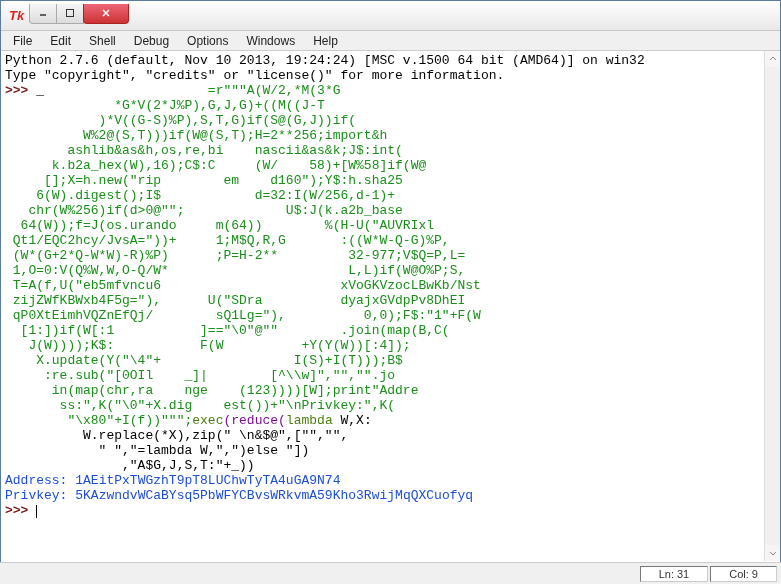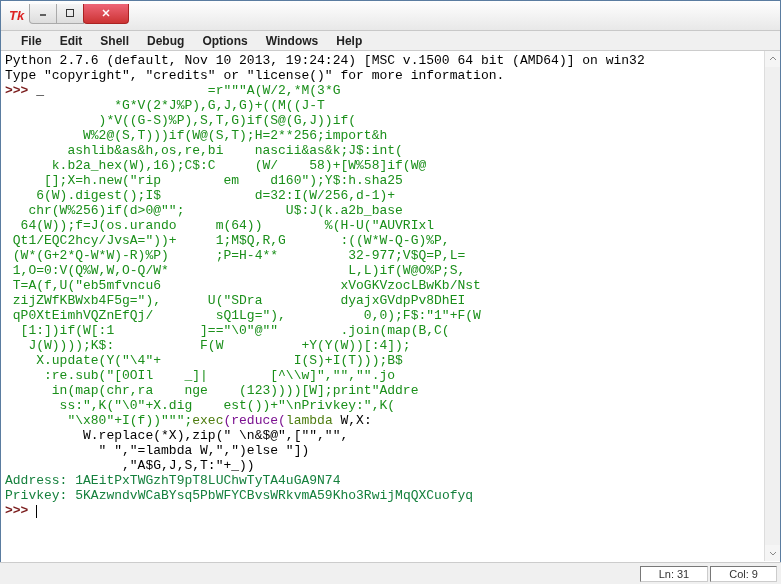--- a/index.html
+++ b/index.html
@@ -6,29 +6,29 @@
   body { font-family:"Segoe UI",Tahoma,sans-serif; font-size:12px; background:#fff; width:781px; height:584px; overflow:hidden; border:1px solid #5a7ca0; }
   .titlebar { height:30px; background:linear-gradient(#fefefe,#e8e8e8); border-bottom:1px solid #c8c8c8; display:flex; align-items:center; padding:0 0 0 8px; }
   .titlebar .tk { color:#d22; font-weight:bold; font-style:italic; margin-right:6px; font-size:13px; }
   .titlebar .title { flex:1; color:#333; }
   .winbtns { display:flex; height:20px; margin-top:-4px; }
   .winbtn { width:28px; height:20px; border:1px solid #aaa; border-top:none; margin-left:-1px; display:flex; align-items:center; justify-content:center; background:linear-gradient(#f5f5f5,#ddd); }
   .winbtn.close { width:46px; background:linear-gradient(#e67,#c33); border-color:#a22; margin-right:6px; border-radius:0 0 4px 4px; }
   .winbtn.min,.winbtn.max { border-radius:0 0 0 0; }
   .winbtn.min { border-radius:0 0 0 4px; }
   .winbtn svg { width:10px; height:10px; }
-  .menubar { height:20px; background:#f0f0f0; border-bottom:1px solid #ccc; display:flex; align-items:center; padding:0 12px; gap:2px;font-weight:bold; }
+  .menubar { height:20px; background:#f0f0f0; border-bottom:1px solid #ccc; display:flex; align-items:center; padding:0 4px; gap:2px; }
   .menuitem { padding:2px 8px; color:#222; cursor:default; }
   .content { position:relative; height:510px; overflow:auto; padding:2px 4px; }
   pre { font-family:"Courier New",monospace; font-size:13px; line-height:15px; white-space:pre; color:#000; }
   .prompt { color:#7a1b1b; font-weight:bold; }
   .code-green { color:#1a8f1a; }
   .kw-orange { color:#4d7c0f; }
   .paren-purple { color:#7a1090; }
-  .out-blue { color:#15803d; }
+  .out-blue { color:#1d4ed8; }
   .cursor { display:inline-block; width:1px; height:13px; background:#000; vertical-align:text-bottom; }
   .statusbar { position:absolute; bottom:0; right:0; left:0; height:22px; border-top:1px solid #ccc; display:flex; justify-content:flex-end; align-items:center; padding:0 4px; background:#f0f0f0; font-size:11px; }
   .statuscell { border:1px inset #ccc; padding:1px 18px; margin-left:2px; background:#fff; font-family:"Segoe UI",sans-serif; color:#333; }
   .scroll-right { position:absolute; right:0; top:0; bottom:0; width:16px; background:#f0f0f0; border-left:1px solid #ddd; }
   .scroll-right .track { position:absolute; top:16px; bottom:16px; left:0; right:0; }
   .scroll-right .arrow { height:16px; display:flex; align-items:center; justify-content:center; background:#f5f5f5; }
   .scroll-right .arrow.bot { position:absolute; bottom:0; left:0; right:0; }
 </style>
 </head>
 <body>
@@ -84,21 +84,21 @@
 <span class="code-green">              *G*V(2*J%P),G,J,G)+((M((J-T</span>
 <span class="code-green">            )*V((G-S)%P),S,T,G)if(S@(G,J))if(</span>
 <span class="code-green">          W%2@(S,T)))if(W@(S,T);H=2**256;import&amp;h</span>
 <span class="code-green">        ashlib&amp;as&amp;h,os,re,bi    nascii&amp;as&amp;k;J$:int(</span>
 <span class="code-green">      k.b2a_hex(W),16);C$:C     (W/    58)+[W%58]if(W@</span>
 <span class="code-green">     [];X=h.new("rip        em    d160");Y$:h.sha25</span>
 <span class="code-green">    6(W).digest();I$            d=32:I(W/256,d-1)+</span>
 <span class="code-green">   chr(W%256)if(d&gt;0@"";             U$:J(k.a2b_base</span>
 <span class="code-green">  64(W));f=J(os.urando     m(64))        %(H-U("AUVRIxl</span>
 <span class="code-green"> Qt1/EQC2hcy/JvsA="))+     1;M$Q,R,G       :((W*W-Q-G)%P,</span>
-<span class="code-green"> (W*(G+2*Q-W*W)-R)%P)      ;P=H-4**         32-977;V$Q=P,L=</span>
+<span class="code-green"> (W*(G+2*Q-W*W)-R)%P)      ;P=H-2**         32-977;V$Q=P,L=</span>
 <span class="code-green"> 1,O=0:V(Q%W,W,O-Q/W*                       L,L)if(W@O%P;S,</span>
 <span class="code-green"> T=A(f,U("eb5mfvncu6                       xVoGKVzocLBwKb/Nst</span>
 <span class="code-green"> zijZWfKBWxb4F5g="),      U("SDra          dyajxGVdpPv8DhEI</span>
 <span class="code-green"> qP0XtEimhVQZnEfQj/        sQ1Lg="),          0,0);F$:"1"+F(W</span>
 <span class="code-green">  [1:])if(W[:1           ]=="\0"@""        .join(map(B,C(</span>
 <span class="code-green">   J(W))));K$:           F(W          +Y(Y(W))[:4]);</span>
 <span class="code-green">    X.update(Y("\4"+                 I(S)+I(T)));B$</span>
 <span class="code-green">     :re.sub("[0OIl    _]|        [^\\w]","","".jo</span>
 <span class="code-green">      in(map(chr,ra    nge    (123))))[W];print"Addre</span>
 <span class="code-green">       ss:",K("\0"+X.dig    est())+"\nPrivkey:",K(</span>

